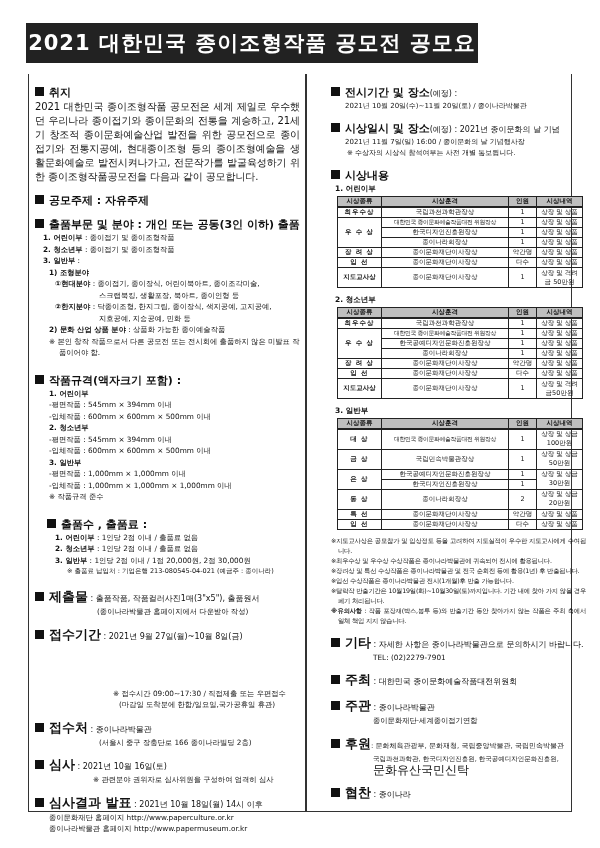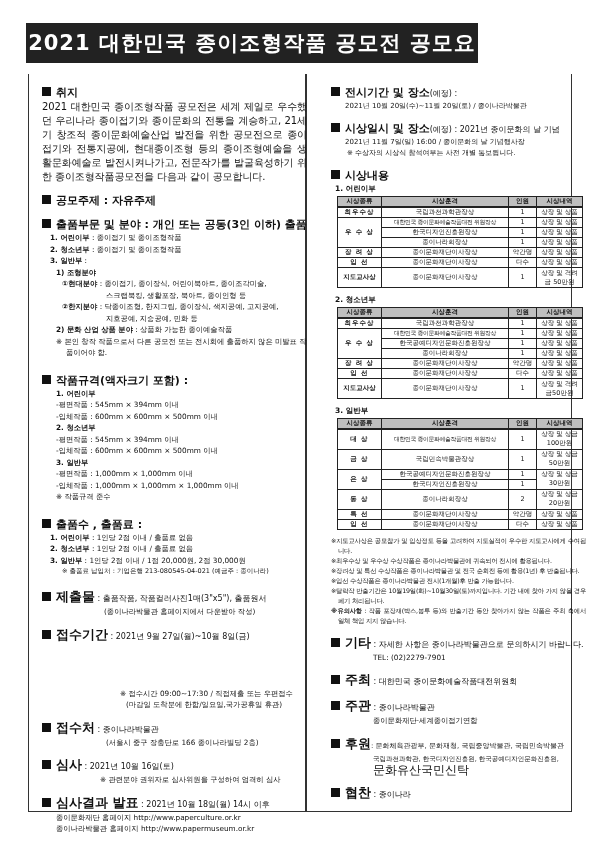--- a/index.html
+++ b/index.html
@@ -12,21 +12,21 @@
     font-size: 21px; font-weight: bold; line-height: 40px; letter-spacing: 1px;
   }
   .frame {
     position: absolute; left: 28px; top: 74px; width: 544px; height: 738px;
     border: 1.5px solid #333; border-top: none;
   }
   .divider {
     position: absolute; left: 305px; top: 74px; width: 1.5px; height: 738px; background: #333;
   }
   .col { position: absolute; top: 85px; }
-  .col.left { left: 42px; width: 265px; }
+  .col.left { left: 35px; width: 265px; }
   .col.right { left: 331px; width: 255px; }
 
   .sec { margin-bottom: 9px; }
   .sec-h { font-size: 11px; font-weight: bold; line-height: 15px; }
   .sec-h .sq { display: inline-block; width: 9px; height: 9px; background: #111; margin-right: 5px; vertical-align: 0px; }
   .sec-h .val { font-weight: normal; font-size: 8px; }
   .sec-h.big .lbl { font-size: 13px; }
   .para { font-size: 10px; line-height: 14px; text-align: justify; letter-spacing: -0.1px; }
   .item { font-size: 7.3px; line-height: 11.5px; }
   .item b { font-weight: bold; }
@@ -88,21 +88,21 @@
     <div class="item ind2">-입체작품 : 600mm × 600mm × 500mm 이내</div>
     <div class="item ind2"><b>2. 청소년부</b></div>
     <div class="item ind2">-평면작품 : 545mm × 394mm 이내</div>
     <div class="item ind2">-입체작품 : 600mm × 600mm × 500mm 이내</div>
     <div class="item ind2"><b>3. 일반부</b></div>
     <div class="item ind2">-평면작품 : 1,000mm × 1,000mm 이내</div>
     <div class="item ind2">-입체작품 : 1,000mm × 1,000mm × 1,000mm 이내</div>
     <div class="item ind2">※ 작품규격 준수</div>
   </div>
 
-  <div class="sec" style="margin-top:14px;">
+  <div class="sec" style="margin-top:14px;margin-left:12px;">
     <div class="sec-h"><span class="sq"></span><span>출품수 , 출품료 :</span></div>
     <div class="item ind1"><b>1. 어린이부</b><span> : 1인당 2점 이내 / 출품료 없음</span></div>
     <div class="item ind1"><b>2. 청소년부</b><span> : 1인당 2점 이내 / 출품료 없음</span></div>
     <div class="item ind1"><b>3. 일반부</b><span> : 1인당 2점 이내 / 1점 20,000원, 2점 30,000원</span></div>
     <div class="note ind3" style="font-size:6.5px;">※ 출품료 납입처 : 기업은행 213-080545-04-021 (예금주 : 종이나라)</div>
   </div>
 
   <div class="sec" style="margin-top:12px;">
     <div class="sec-h big"><span class="sq"></span><span class="lbl">제출물</span><span class="val"> : 출품작품, 작품컬러사진1매(3"x5"), 출품원서</span></div>
     <div class="item" style="padding-left:62px;">(종이나라박물관 홈페이지에서 다운받아 작성)</div>

